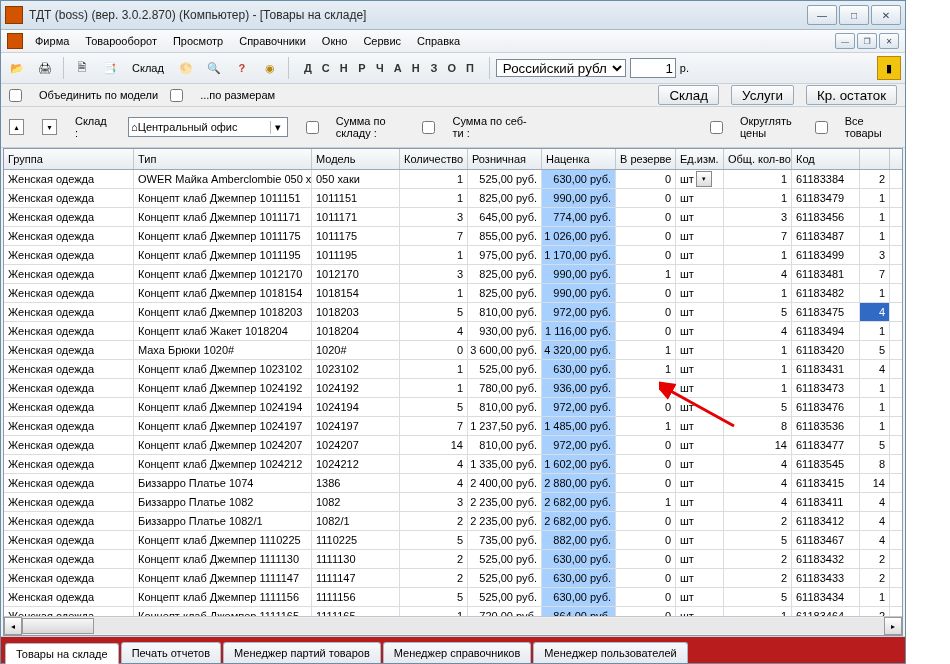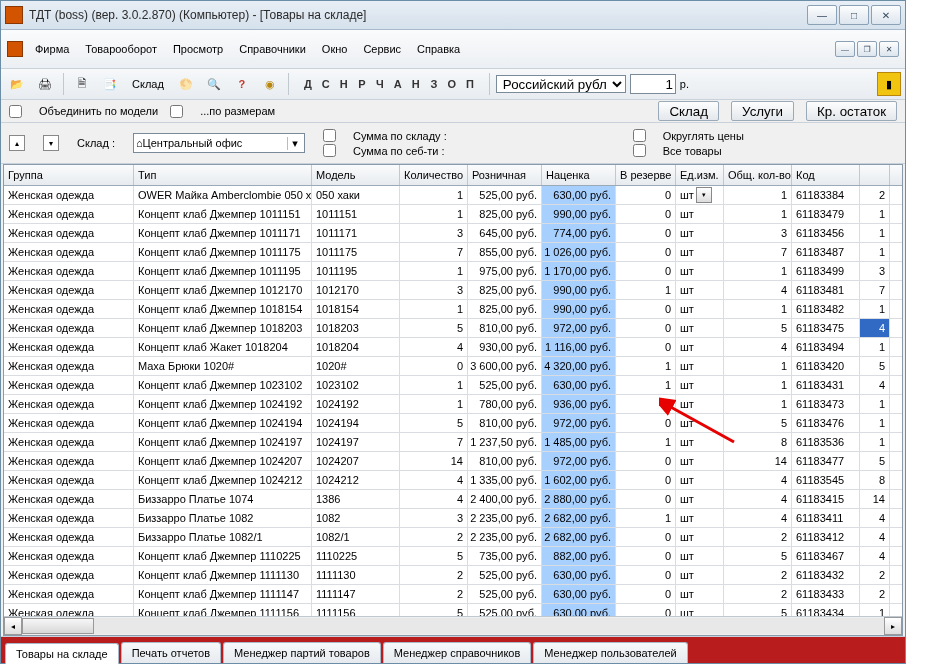--- a/index.html
+++ b/index.html
@@ -2,41 +2,41 @@
 <html><head>
 <meta charset="utf-8">
 <style>
 html,body{margin:0;padding:0;font-family:Tahoma,Arial,sans-serif;font-size:11px;color:#000;background:#fff;overflow:hidden}
 .window{width:906px;height:664px;background:#f0f0f0;border:1px solid #6b8ea6;box-sizing:border-box;display:flex;flex-direction:column}
 .titlebar{height:28px;background:linear-gradient(#e8eef5,#d5e1ec);display:flex;align-items:center;padding:0 4px;border-bottom:1px solid #a9b9c9}
 .title-icon{width:16px;height:16px;background:#d35400;border:1px solid #8a3700;margin-right:6px}
 .title-text{flex:1;font-size:12px;color:#2b2b2b}
 .win-btns{display:flex;gap:2px}
 .win-btn{width:28px;height:18px;background:linear-gradient(#fdfdfd,#dce5ee);border:1px solid #8aa1b6;border-radius:2px;display:flex;align-items:center;justify-content:center;font-size:10px;color:#34495e}
-.menubar{height:22px;background:linear-gradient(#fafbfc,#eceff3);display:flex;align-items:center;padding:8px 6px;border-bottom:1px solid #c9d2db}
+.menubar{height:22px;background:linear-gradient(#fafbfc,#eceff3);display:flex;align-items:center;padding:0 6px;border-bottom:1px solid #c9d2db}
 .menubar .mi{padding:2px 8px;cursor:default}
 .mdi-btns{margin-left:auto;display:flex;gap:2px}
 .mdi-btns .win-btn{width:18px;height:14px;font-size:8px}
 .toolbar{height:30px;background:linear-gradient(#f6f8fa,#e8ecf0);display:flex;align-items:center;padding:0 4px;border-bottom:1px solid #c9d2db;gap:4px}
 .tbtn{width:22px;height:22px;display:flex;align-items:center;justify-content:center;border:1px solid transparent}
 .tsep{width:1px;height:22px;background:#c0c8d0;margin:0 2px}
 .t-label{padding:0 6px}
 .letters{display:flex;gap:4px;padding:0 6px}
 .letters span{width:14px;text-align:center;font-weight:bold;color:#333}
 .currency{width:130px;height:18px;border:1px solid #7a8a99;background:#fff;padding:0 2px}
 .num-in{width:40px;height:18px;border:1px solid #7a8a99;background:#fff;text-align:right;padding:0 2px}
 .optrow{height:22px;background:#f0f0f0;display:flex;align-items:center;padding:0 8px;border-bottom:1px solid #c9d2db;gap:12px}
 .chk{display:flex;align-items:center;gap:17px}
 .chk input{margin:0}
 .rbtn{height:20px;padding:0 10px;background:linear-gradient(#fdfdfd,#e4e8ec);border:1px solid #9aaab9;border-radius:2px}
 .filterrow{height:40px;background:#f0f0f0;display:flex;align-items:center;padding:0 8px;border-bottom:1px solid #c9d2db;gap:18px}
 .arrow-btn{width:14px;height:14px;border:1px solid #888;background:#fff;display:flex;align-items:center;justify-content:center;font-size:8px}
 .combo{width:166px;height:18px;border:1px solid #7a8a99;background:#fff;display:flex;align-items:center;padding:0 2px}
 .combo .dd{margin-left:auto;width:14px;text-align:center;border-left:1px solid #bbb}
-.filt-col{display:flex;flex-direction:column;gap:2px}
+.filt-col{display:flex;flex-direction:row;gap:2px}
 .grid-wrap{flex:1;background:#fff;border:1px solid #8a9aab;margin:0 2px;display:flex;flex-direction:column;min-height:0}
 .grid-head{display:flex;background:linear-gradient(#fafbfc,#e7ebef);border-bottom:1px solid #9aaab9;height:20px}
 .gh{border-right:1px solid #c0c8d0;padding:2px 4px;box-sizing:border-box;overflow:hidden;white-space:nowrap;display:flex;align-items:center}
 .grid-body{flex:1;overflow:auto}
 .grow{display:flex;height:18px;border-bottom:1px solid #d9dde1}
 .gc{border-right:1px solid #d9dde1;padding:1px 4px;box-sizing:border-box;overflow:hidden;white-space:nowrap;display:flex;align-items:center}
 .gc.num{justify-content:flex-end}
 .gc.hl{background:#a8d0ff}
 .gc.sel{background:#316ac5;color:#fff}
 .ed-dd{width:14px;height:14px;border:1px solid #888;background:linear-gradient(#fff,#ddd);font-size:7px;display:flex;align-items:center;justify-content:center;margin-left:2px}

